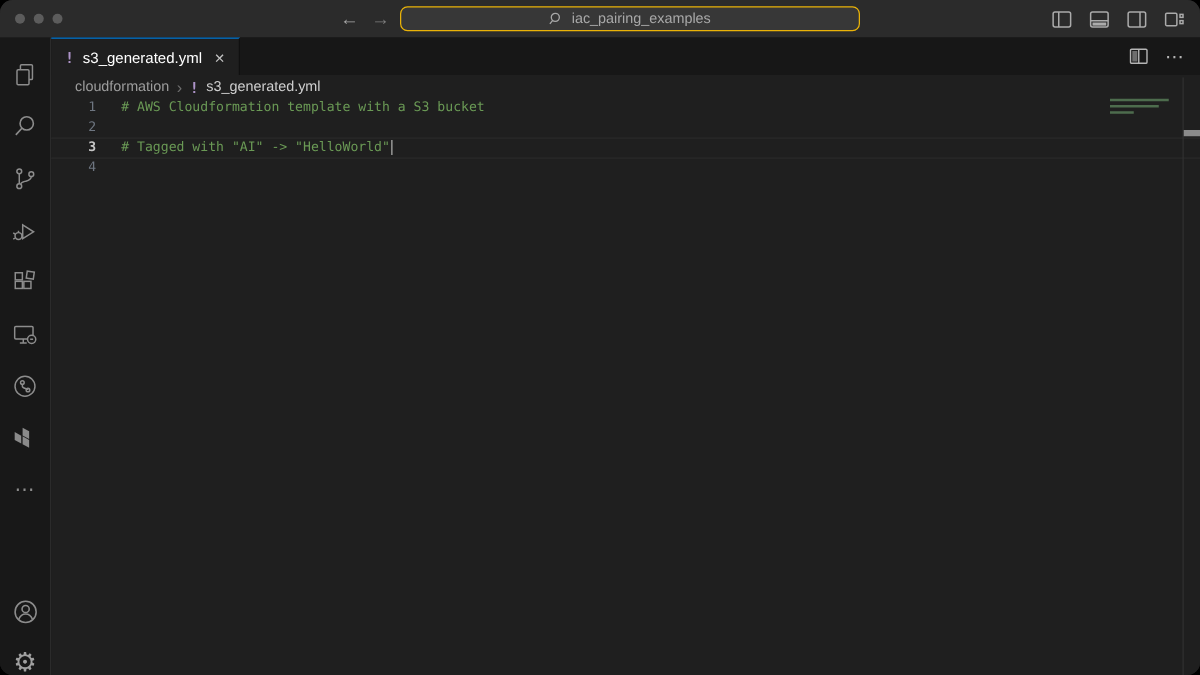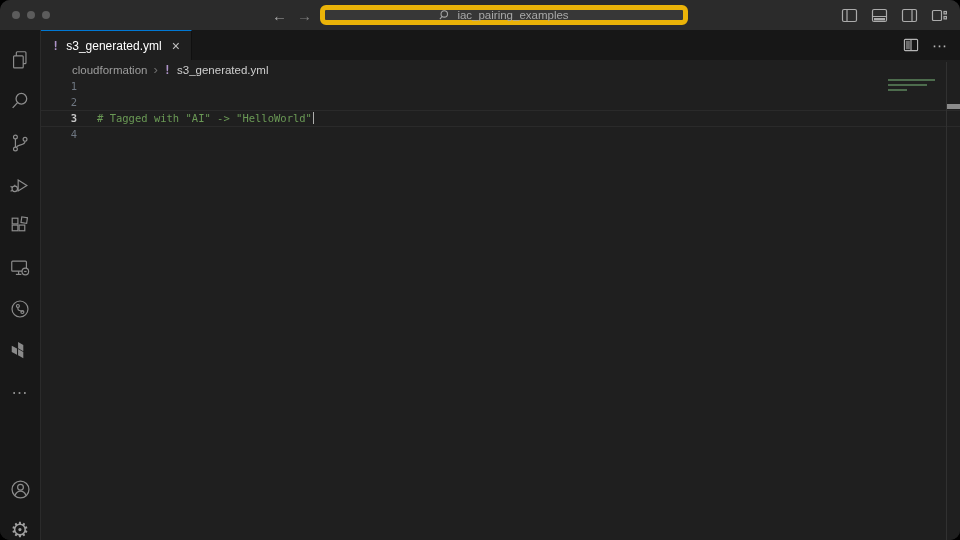--- a/index.html
+++ b/index.html
@@ -12,41 +12,41 @@
   body{font-family:"Liberation Sans",sans-serif;}
   .window{position:relative;width:960px;height:540px;background:#1f1f1f;border-radius:10px;overflow:hidden;}
 
   
   .titlebar{position:absolute;left:0;top:0;width:100%;height:30px;background:#2b2b2b;}
   .traffic{position:absolute;left:12px;top:11px;display:flex;gap:7px;}
   .traffic span{width:8px;height:8px;border-radius:50%;background:#5c5c5c;display:block;}
   .navarrows{position:absolute;left:272px;top:0;height:30px;display:flex;align-items:center;gap:10px;font-size:15px;}
   .navarrows .back{color:#a6a6a6;}
   .navarrows .fwd{color:#7d7d7d;}
-  .cmdcenter{position:absolute;left:320px;top:5px;width:368px;height:20px;background:#373737;border:5px solid #eab308;border-radius:6px;display:flex;align-items:center;justify-content:center;gap:6px;color:#a8a8a8;font-size:11.5px;}
+  .cmdcenter{position:absolute;left:320px;top:5px;width:368px;height:20px;background:#373737;border:1px solid #eab308;border-radius:6px;display:flex;align-items:center;justify-content:center;gap:6px;color:#a8a8a8;font-size:11.5px;}
   .tb-icons{position:absolute;right:12px;top:0;height:30px;display:flex;align-items:center;gap:13px;color:#ababab;}
   .tb-icons svg{display:block;}
 
   
   .activitybar{position:absolute;left:0;top:30px;width:41px;bottom:0;background:#181818;border-right:1px solid #2b2b2b;}
   .ab-icon{position:absolute;left:0;width:40px;height:40px;display:flex;align-items:center;justify-content:center;color:#8c8c8c;}
   .ab-icon svg{display:block;}
   .ab-more{font-size:16px;letter-spacing:1px;color:#8c8c8c;}
   .gear-glyph{font-size:21px;color:#9f9f9f;font-family:"DejaVu Sans",sans-serif;line-height:1;}
 
   
   .main{position:absolute;left:41px;top:30px;right:0;bottom:0;background:#1f1f1f;}
   .tabsrow{position:absolute;left:0;top:0;right:0;height:30px;background:#171717;display:flex;align-items:stretch;}
   .tab{display:flex;align-items:center;gap:7px;padding:0 11px;background:#1f1f1f;border-top:1.5px solid var(--accent);border-right:1px solid #101010;color:#fff;font-size:12px;}
   .yaml-bang{color:var(--yaml_icon);font-weight:bold;font-size:12px;font-family:"DejaVu Sans Mono",monospace;}
   .tab .close{color:#c2c2c2;font-size:14px;margin-left:3px;line-height:1;}
   .tabsrow-actions{position:absolute;right:12px;top:0;height:30px;display:flex;align-items:center;gap:13px;color:#b5b5b5;}
   .more-h{font-size:15px;letter-spacing:1px;color:#b5b5b5;line-height:1;}
 
-  .breadcrumb{position:absolute;left:16px;top:30px;right:0;height:19px;display:flex;align-items:center;padding-left:15px;gap:6px;font-size:11.5px;color:#9d9d9d;}
+  .breadcrumb{position:absolute;left:4px;top:30px;right:0;height:19px;display:flex;align-items:center;padding-left:15px;gap:6px;font-size:11.5px;color:#9d9d9d;}
   .breadcrumb .chev{color:#6e6e6e;font-size:13px;}
   .breadcrumb .file{color:#cfcfcf;}
 
   .editor{position:absolute;left:0;top:49px;right:0;font-family:"DejaVu Sans Mono",monospace;font-size:10.5px;line-height:15.5px;}
   .codeline{display:flex;height:15.5px;align-items:center;}
   .codeline .num{width:36px;text-align:right;color:#6e7681;flex:none;}
   .codeline .code{padding-left:20px;color:var(--comment);white-space:pre;}
   .codeline.active{border-top:1px solid #2a2a2a;border-bottom:1px solid #2a2a2a;height:16.5px;}
   .codeline.active .num{color:#c6c6c6;font-weight:bold;}
   .cursor{display:inline-block;width:1.5px;height:12px;background:#aeafad;vertical-align:middle;margin-left:1px;}
@@ -200,20 +200,21 @@
     <div class="breadcrumb">
       <span>cloudformation</span>
       <span class="chev">›</span>
       <span class="yaml-bang">!</span>
       <span class="file">s3_generated.yml</span>
     </div>
 
     <div class="editor">
       <div class="codeline">
         <span class="num">1</span>
+        <span class="code"># AWS Cloudformation template with a S3 bucket</span>
       </div>
       <div class="codeline">
         <span class="num">2</span>
       </div>
       <div class="codeline active">
         <span class="num">3</span>
         <span class="code"># Tagged with "AI" -&gt; "HelloWorld"</span>
         <span class="cursor"></span>
       </div>
       <div class="codeline">

